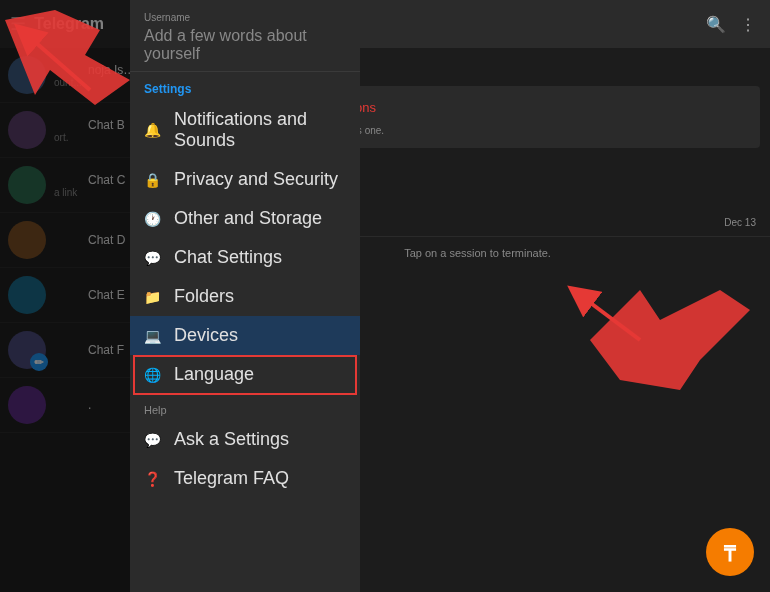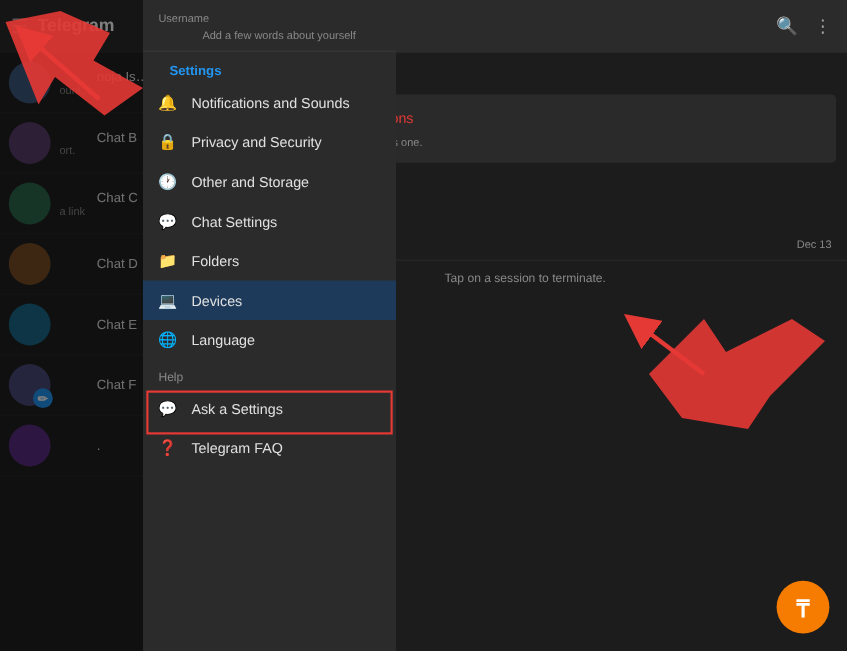--- a/index.html
+++ b/index.html
@@ -162,29 +162,28 @@
 
     .bio-label {
       color: #e0e0e0;
       font-size: 13px;
       font-weight: 500;
       margin-bottom: 2px;
     }
 
     .bio-sub {
       color: #888;
-      font-size: 10px;
-      margin-left: 40px;
+      font-size: 16px;
     }
 
     .settings-section-title {
       color: #2196f3;
       font-size: 12px;
       font-weight: 600;
-      padding: 10px 24px 4px;
+      padding: 10px 14px 4px;
     }
 
     .settings-item {
       display: flex;
       align-items: center;
       padding: 9px 14px;
       cursor: pointer;
       position: relative;
     }
 
@@ -199,21 +198,21 @@
       color: #aaa;
       display: flex;
       align-items: center;
       justify-content: center;
       font-size: 14px;
       flex-shrink: 0;
     }
 
     .settings-label {
       color: #e0e0e0;
-      font-size: 13px;
+      font-size: 18px;
     }
 
     .help-section-title {
       color: #888;
       font-size: 11px;
       font-weight: 500;
       padding: 10px 14px 4px;
     }
 
     

